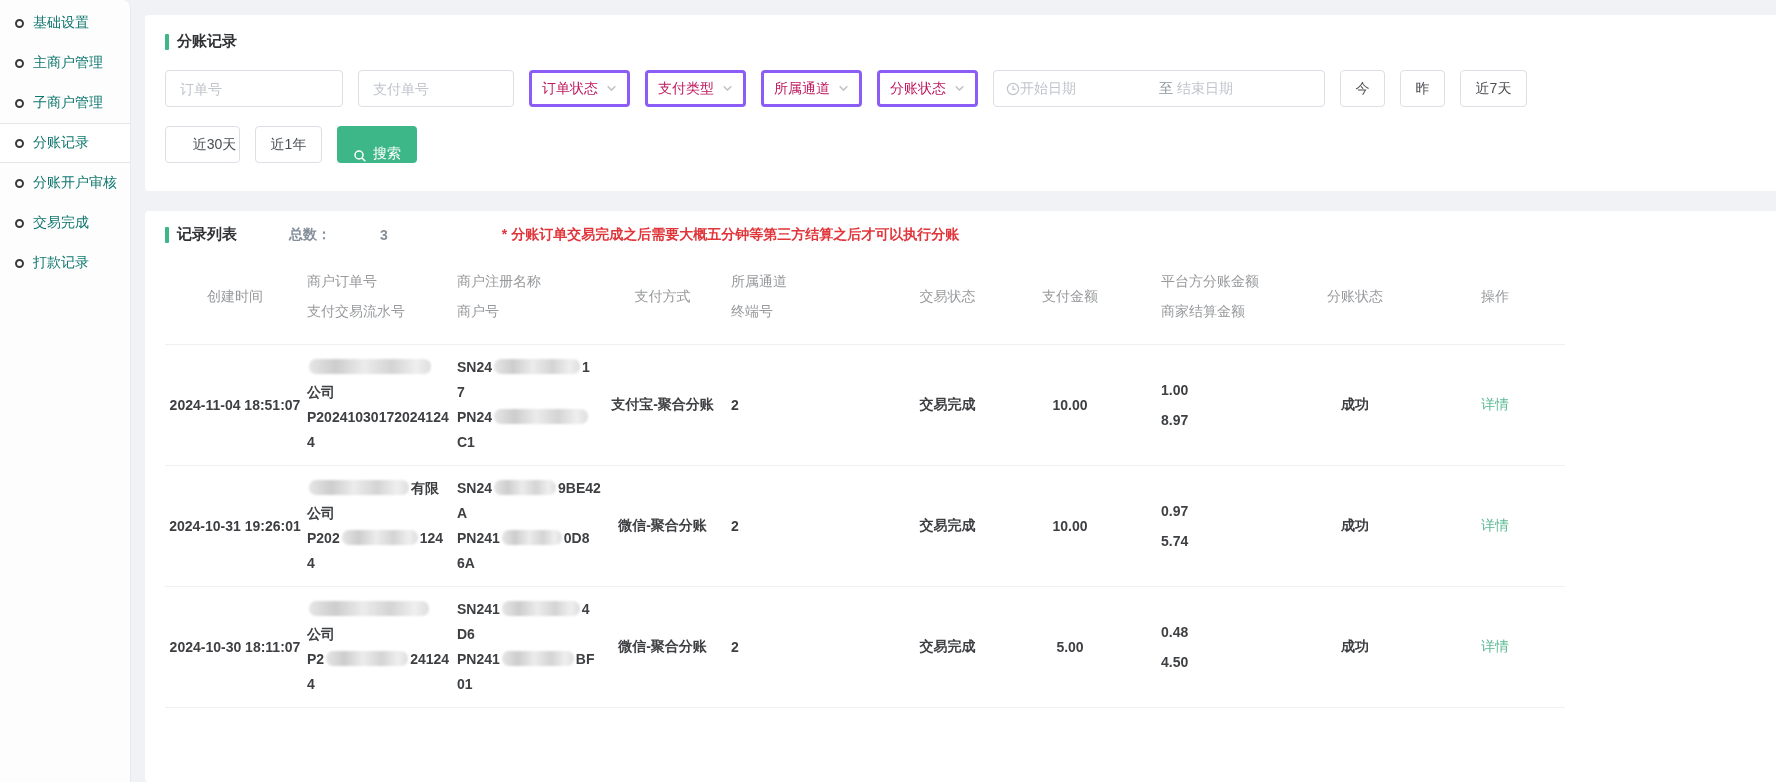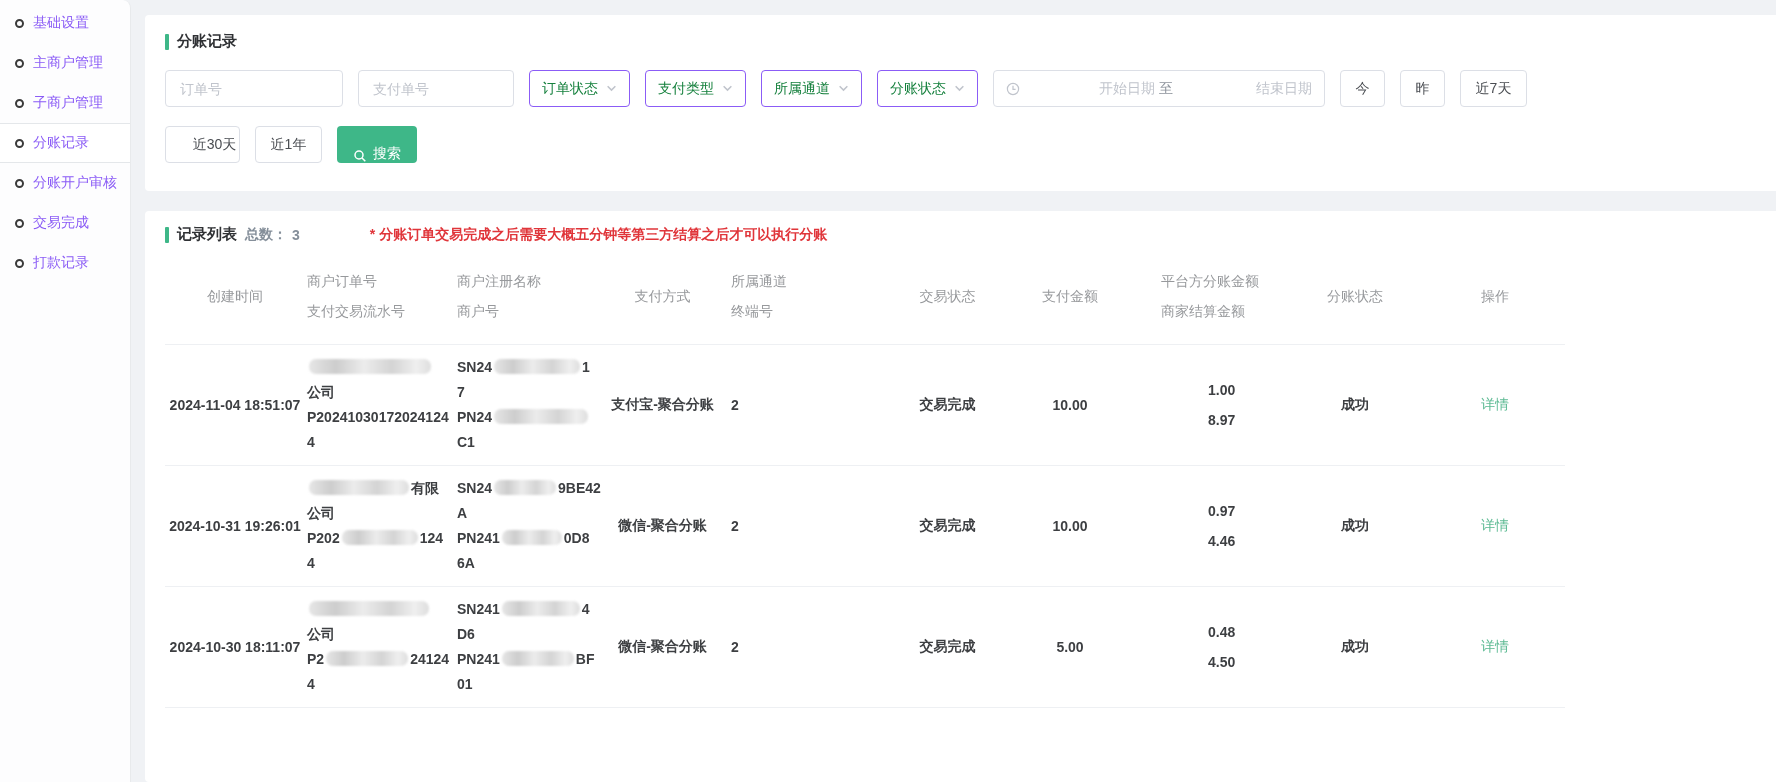--- a/index.html
+++ b/index.html
@@ -2,65 +2,65 @@
 <html><head>
 <meta charset="utf-8">
 <style>
   * { margin:0; padding:0; box-sizing:border-box; }
   html,body { width:1776px; height:782px; overflow:hidden; }
   body { font-family:"Liberation Sans","DejaVu Sans",sans-serif; font-size:14px; color:#333; background:#f0f2f5; }
   .page { display:flex; width:1776px; height:782px; }
 
   
   .sidebar { width:131px; height:100%; background:#fdfdfe; border-right:1px solid #e8eaec; padding-top:3px; flex:0 0 auto; border-top-right-radius:8px; }
-  .side-item { height:40px; display:flex; align-items:center; gap:9px; padding-left:15px; color:#8b5cf6; cursor:pointer; }
+  .side-item { height:40px; display:flex; align-items:center; gap:9px; padding-left:15px; color:#0f766e; cursor:pointer; }
   .side-item.active { background:#fff; border-top:1px solid #e4e7ea; border-bottom:1px solid #e4e7ea; }
   .ring { width:9px; height:9px; border:2px solid #3a3a3a; border-radius:50%; flex:0 0 auto; }
 
   
   .main { flex:1; padding:15px 0 0 14px; display:flex; flex-direction:column; gap:20px; min-width:0; }
   .card { background:#fff; border-radius:4px 0 0 4px; }
   .filter-card { padding:17px 20px 28px 20px; flex:0 0 auto; }
   .list-card { padding:14px 20px 0 20px; flex:1; }
 
   .sec-title { display:flex; align-items:center; gap:8px; font-size:15px; font-weight:bold; color:#2f3134; }
   .bar { width:4px; height:16px; background:#3eb788; border-radius:1px; flex:0 0 auto; }
 
   
   .frow { display:flex; align-items:center; gap:15px; margin-top:19px; }
   .f-input { height:37px; border:1px solid #dcdfe6; border-radius:4px; padding:0 14px; font-size:14px; color:#333; outline:none; font-family:inherit; }
   .f-input::placeholder { color:#c0c4cc; }
   .w-order { width:178px; } .w-pay { width:156px; }
-  .f-select { width:101px; height:37px; border:1px solid #8b5cf6; border-radius:4px; display:flex; align-items:center; justify-content:center; gap:8px; color:#15803d; cursor:pointer; background:#fff; }
+  .f-select { width:101px; height:37px; border:3px solid #8b5cf6; border-radius:4px; display:flex; align-items:center; justify-content:center; gap:8px; color:#be185d; cursor:pointer; background:#fff; }
   .daterange { width:332px; height:37px; border:1px solid #dcdfe6; border-radius:4px; display:flex; align-items:center; padding:0 12px; color:#c0c4cc; background:#fff; cursor:pointer; }
-  .daterange .dr-start, .daterange .dr-end { flex:1; text-align:right; }
+  .daterange .dr-start, .daterange .dr-end { flex:1; text-align:left; }
   .daterange .dr-sep { color:#8d939c; padding:0 4px; }
   .btn { height:37px; border:1px solid #dcdfe6; border-radius:4px; background:#fff; color:#4a4d52; font-size:14px; display:flex; align-items:center; justify-content:center; cursor:pointer; font-family:inherit; }
   .btn-today { width:45px; } .btn-yesterday { width:45px; } .btn-7d { width:67px; margin-left:0px;text-align:right; }
   .btn-30d { width:75px;padding-left:24px; } .btn-1y { width:67px; }
   .btn-search { width:80px; height:37px; background:#3eb788; border:none; border-radius:4px; color:#fff; display:flex; align-items:flex-end; justify-content:center; gap:6px; cursor:pointer; font-size:14px; font-family:inherit; }
 
   
-  .list-head { display:flex; align-items:center; }
+  .list-head { display:flex; align-items:center;gap:44px; }
   .total-label { margin-left:8px; color:#858f9a; font-size:14px; font-weight:bold; }
   .total-num { margin-left:5px; color:#858f9a; font-size:14px; font-weight:bold; }
   .notice { margin-left:70px; color:#e0353a; font-weight:bold; font-size:14px; }
 
   
   .tbl { margin-top:8px; width:1400px; }
   .grid { display:grid; grid-template-columns:140px 150px 155px 105px 165px 135px 110px 160px 140px 140px; }
   .thead { padding:14px 0 18px 0; border-bottom:1px solid #eef0f3; color:#97999c; }
   .th { line-height:30px; }
   .c-center { text-align:center; align-self:center; }
   .c-left { text-align:left; padding-left:2px; }
   .c-pad { padding-left:16px; }
   .c-pad36 { padding-left:36px; }
   .trow { border-bottom:1px solid #eef0f3; min-height:121px; align-items:center; padding:10px 0; font-weight:bold; color:#3d3f42; }
   .cell-lines { line-height:25px; word-break:break-all; }
-  .amounts div { line-height:30px;margin-left:47px; }
+  .amounts div { line-height:30px; }
   .detail-link { color:#5cba93; font-weight:normal; cursor:pointer; }
   .redact { display:inline-block; vertical-align:-2px; height:15px; border-radius:7px; margin:0 2px;
             background:linear-gradient(90deg,#e6e6e6,#cdcdcd 22%,#ececec 45%,#d4d4d4 68%,#efefef 88%,#dedede);
             filter:blur(1.2px); }
   .icon-gap { display:inline-flex; align-items:center; }
 </style>
 </head>
 <body>
 
 <div class="page">
@@ -240,21 +240,21 @@
             <div>A</div>
             <div><span>PN241</span><span class="redact" style="width:60px"></span><span>0D8</span></div>
             <div>6A</div>
           </div>
           <div class="c-center">微信-聚合分账</div>
           <div class="c-left c-pad">2</div>
           <div class="c-center">交易完成</div>
           <div class="c-center">10.00</div>
           <div class="amounts c-left c-pad36">
             <div>0.97</div>
-            <div>4.46</div>
+            <div>5.74</div>
           </div>
           <div class="c-center">成功</div>
           <div class="c-center">
             <span class="detail-link">详情</span>
           </div>
         </div>
 
         <div class="grid trow">
           <div class="c-center">2024-10-30 18:11:07</div>
           <div class="cell-lines c-left">

